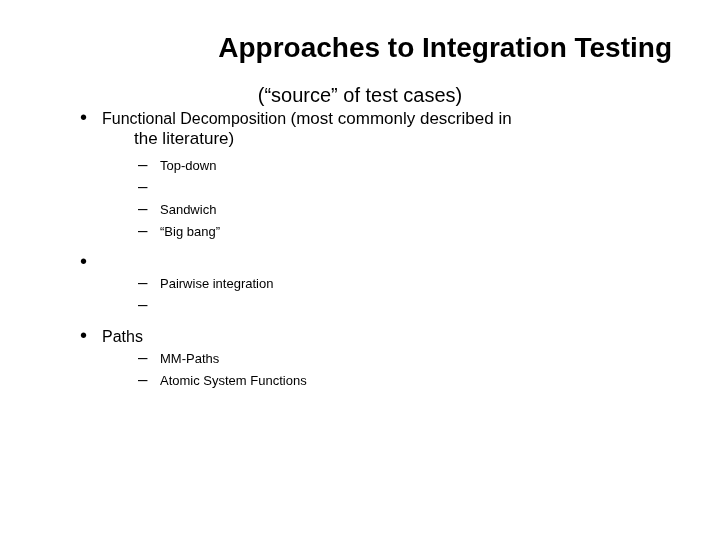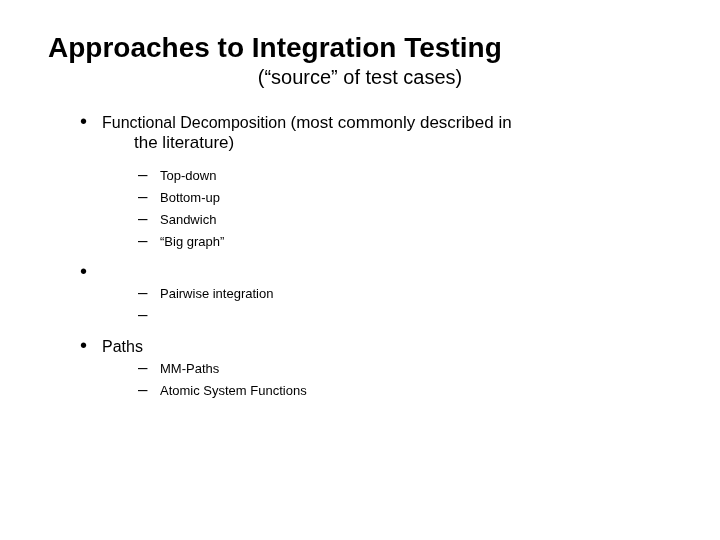--- a/index.html
+++ b/index.html
@@ -1,26 +1,26 @@
 <!DOCTYPE html>
 <html><head>
 <meta charset="utf-8">
 <style>
   * { margin: 0; padding: 0; box-sizing: border-box; }
   html, body { width: 720px; height: 540px; background: #fff; font-family: Arial, Helvetica, sans-serif; color: #000; }
   .slide { padding: 24px 48px 24px 48px; }
-  .title { font-size: 28px; text-align: left; margin-top: 8px; margin-bottom: 2px; }
-  .subtitle { font-size: 20px; text-align: center; margin-bottom: 22px; }
+  .title { font-size: 28px; text-align: right; margin-top: 8px; margin-bottom: 20px; }
+  .subtitle { font-size: 20px; text-align: center; }
   ul.level1 { list-style: none; padding-left: 32px; }
   ul.level1 > li { margin-bottom: 6px; }
   .l1-row { display: flex; align-items: baseline; }
   .bullet1 { width: 22px; font-size: 20px; line-height: 1; }
   .l1-text { font-size: 16px; }
   .l1-note { font-size: 17px; }
-  .note-cont { font-size: 17px; padding-left: 54px; margin-top: 0; margin-bottom: 12px; }
+  .note-cont { font-size: 17px; padding-left: 54px; margin-top: 0; margin-bottom: 6px; }
   ul.level2 { list-style: none; padding-left: 58px; margin-top: 2px; margin-bottom: 10px; }
   ul.level2 > li { display: flex; align-items: baseline; margin-bottom: 2px; }
   .bullet2 { width: 22px; font-size: 17px; }
   .l2-text { font-size: 13px; }
 </style>
 </head>
 <body>
 
 <div class="slide">
   <h1 class="title">Approaches to Integration Testing</h1>
@@ -37,29 +37,28 @@
         </span>
       </div>
       <div class="note-cont">the literature)</div>
       <ul class="level2">
         <li>
             <span class="bullet2">–</span>
             <span class="l2-text">Top-down</span>
           </li>
         <li>
             <span class="bullet2">–</span>
-            <span class="l2-text">Bottom-up</span>
           </li>
         <li>
             <span class="bullet2">–</span>
             <span class="l2-text">Sandwich</span>
           </li>
         <li>
             <span class="bullet2">–</span>
-            <span class="l2-text">“Big graph”</span>
+            <span class="l2-text">“Big bang”</span>
           </li>
       </ul>
     </li>
 
     <li>
       <div class="l1-row">
         <span class="bullet1">•</span>
       </div>
       <ul class="level2">
         <li>

